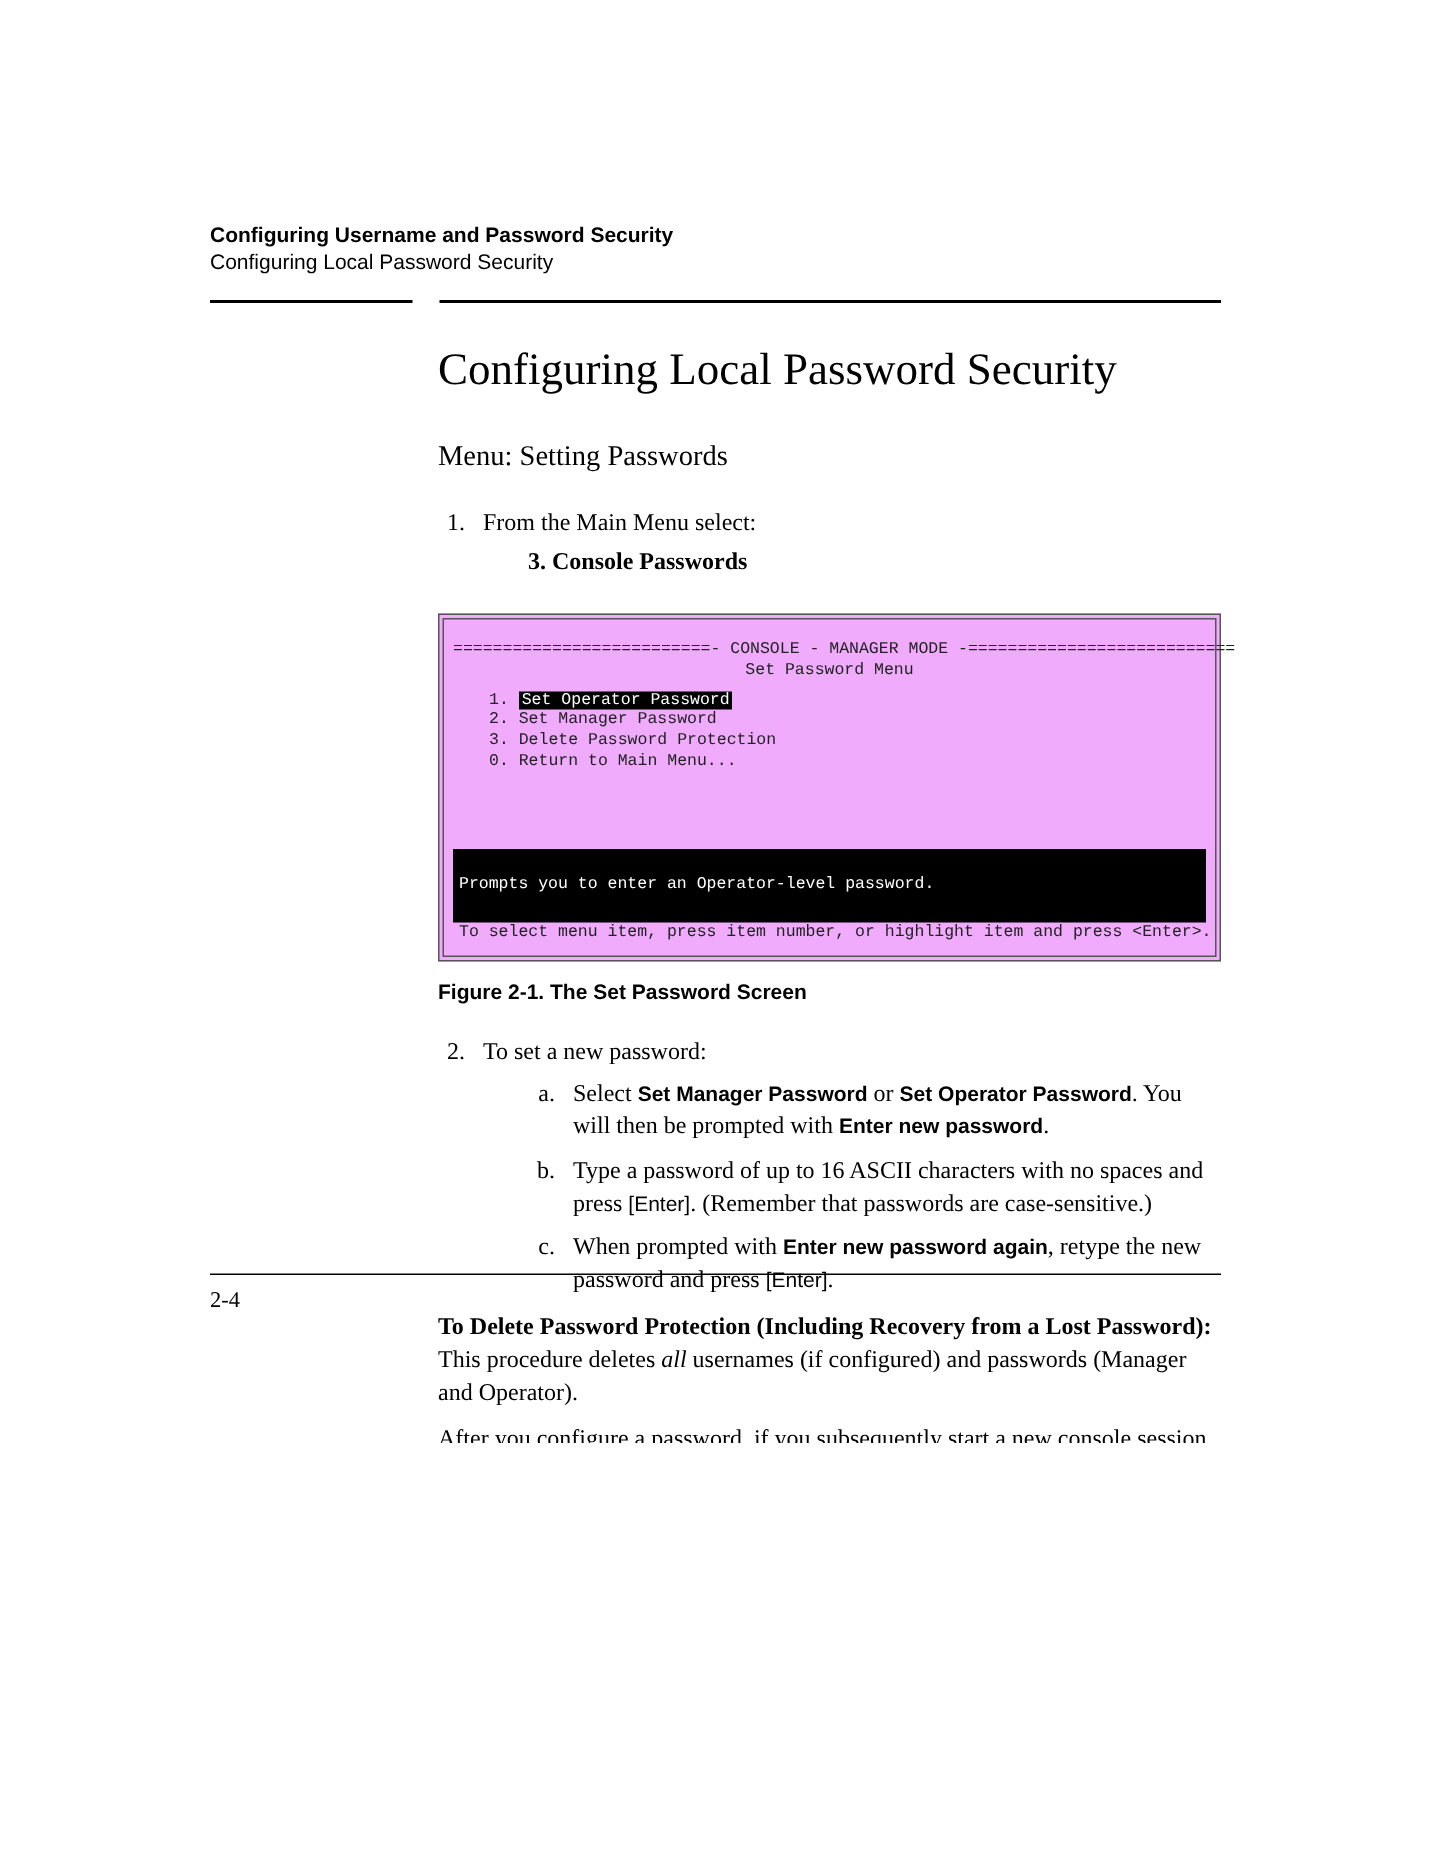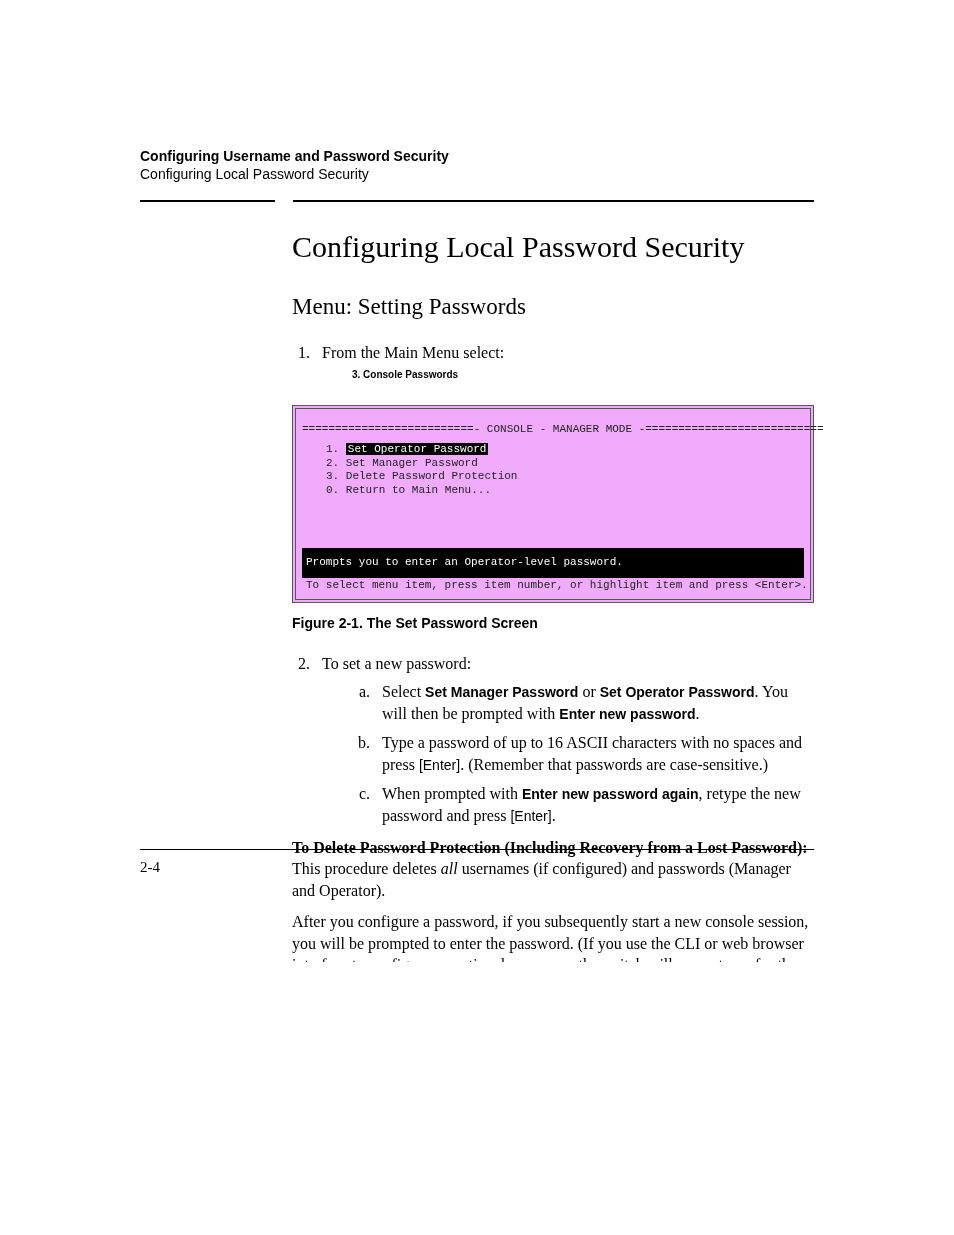--- a/index.html
+++ b/index.html
@@ -50,42 +50,42 @@
   }
   h1.title {
     font-family: "Century Schoolbook", "Times New Roman", serif;
     font-weight: normal;
     font-size: 30px;
     margin: 0 0 30px 0;
   }
   h2.subtitle {
     font-family: "Century Schoolbook", "Times New Roman", serif;
     font-weight: normal;
-    font-size: 23px;
+    font-size: 19px;
     margin: 0 0 14px 0;
   }
   p.body {
     font-size: 16px;
     line-height: 1.35;
     margin: 0 0 10px 0;
   }
   ol.steps {
     font-size: 16px;
     line-height: 1.35;
     padding-left: 22px;
     margin: 22px 0 6px 0;
   }
   ol.steps > li {
     padding-left: 8px;
     margin-bottom: 6px;
   }
   .menu-label {
-    font-family: Liberation Sans, sans-serif;
-    font-weight: bold;
-    font-size: 10px;
+    font-family: Liberation Serif, serif;
+    font-weight: bold;
+    font-size: 16px;
     margin-left: 30px;
     display: block;
     margin-top: 4px;
   }
   .screenshot {
     margin: 24px 0 12px 0;
     border: 4px double #555;
     padding: 14px 6px 6px 6px;
     font-family: "Courier New", monospace;
     font-size: 11px;
@@ -102,21 +102,21 @@
     white-space: pre;
   }
   .screenshot .hl {
     background: #000;
     color: #fff;
     padding: 0 2px;
   }
   .screenshot .prompt-bar {
     background: #000;
     color: #fff;
-    padding: 8px 4px;
+    padding: 18px 4px;
     display: block;
   }
   .screenshot .instruct {
     padding: 1px 4px;
     display: block;
     white-space: pre;
   }
   .fig-caption {
     font-family: Arial, Helvetica, sans-serif;
     font-weight: bold;
@@ -187,20 +187,21 @@
 
     <ol class="steps">
       <li>
         <span>From the Main Menu select:</span>
         <span class="menu-label">3. Console Passwords</span>
       </li>
     </ol>
 
     <div class="screenshot">
       <div class="banner">==========================- CONSOLE - MANAGER MODE -===========================</div>
+      <div class="banner">Set Password Menu</div>
       <div class="menu-items"><span>1. </span><span class="hl">Set Operator Password</span>
 <span>2. Set Manager Password</span>
 <span>3. Delete Password Protection</span>
 <span>0. Return to Main Menu...</span></div>
       <span class="prompt-bar">Prompts you to enter an Operator-level password.</span>
       <span class="instruct">To select menu item, press item number, or highlight item and press &lt;Enter&gt;.</span>
     </div>
 
     <div class="fig-caption">Figure 2-1. The Set Password Screen</div>
 

